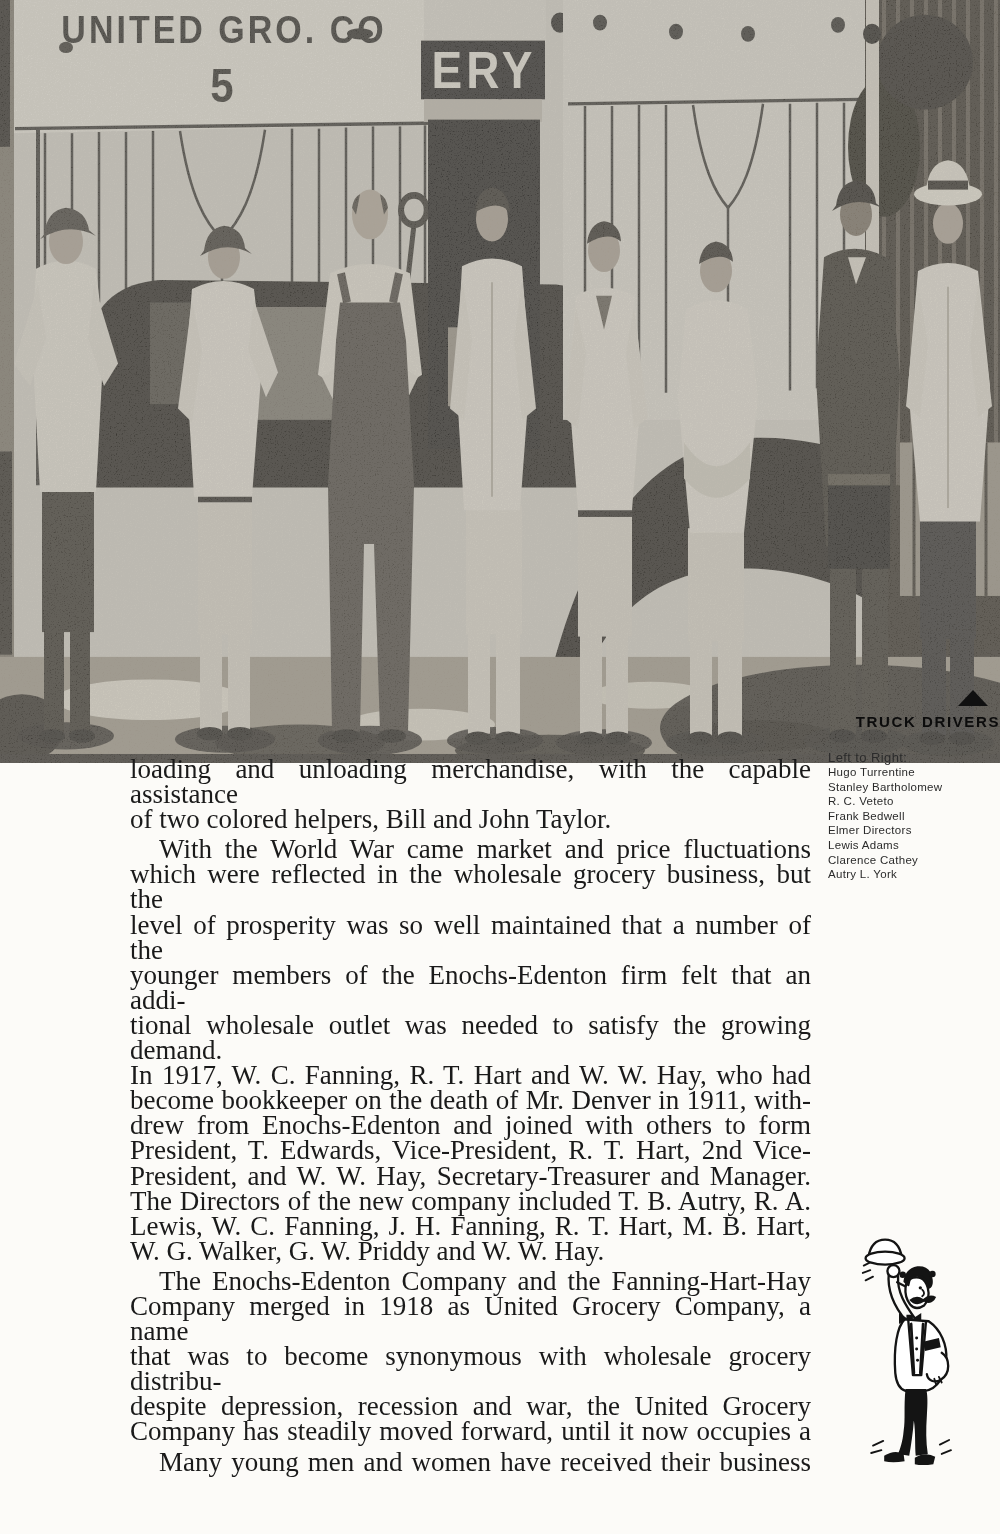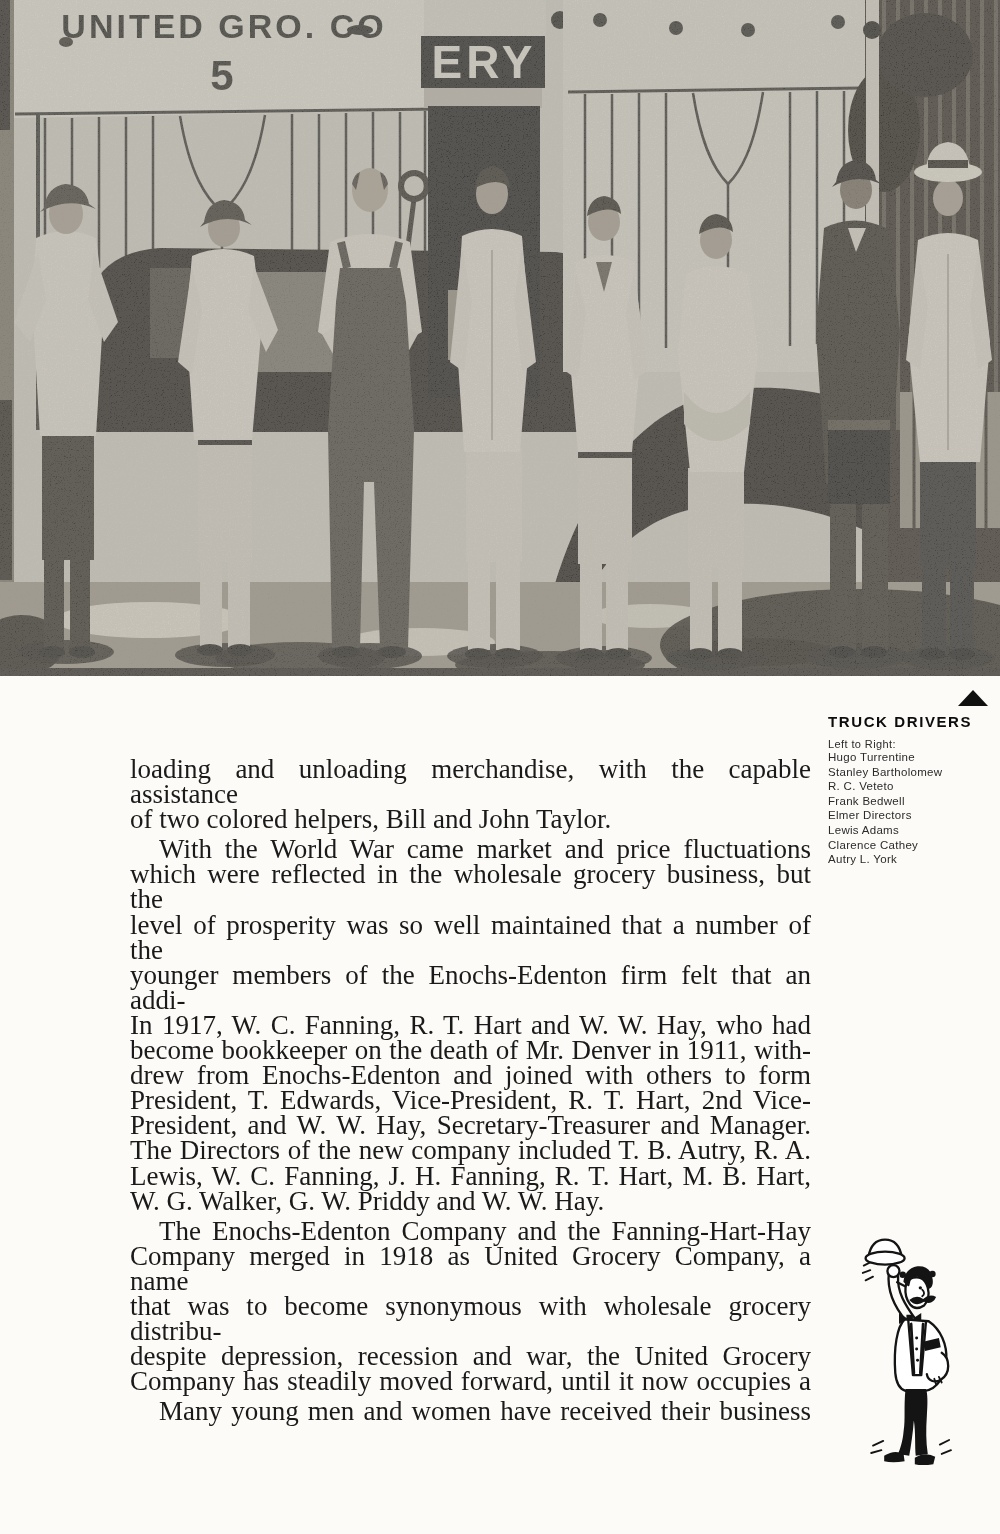--- a/index.html
+++ b/index.html
@@ -1,30 +1,30 @@
 <!DOCTYPE html>
 <html><head>
 <meta charset="utf-8">
 <style>
   html,body{margin:0;padding:0;}
   body{width:1000px;height:1534px;background:#ffffff;}
   .page{position:relative;width:1000px;height:1534px;background:#fcfbf8;overflow:hidden;
         font-family:"Liberation Serif",serif;}
 
   
-  .photo{position:absolute;left:0;top:0;width:1000px;height:676px;background:#c8c5bc;}
+  .photo{position:absolute;left:0;top:0;width:1000px;height:763px;background:#c8c5bc;}
   .photo svg{display:block;width:100%;height:100%;}
 
   
   .caption{position:absolute;left:828px;top:688px;width:172px;
            font-family:"Liberation Sans",sans-serif;}
   .tri{width:0;height:0;border-left:15px solid transparent;border-right:15px solid transparent;
        border-bottom:16px solid #101010;margin:2px 12px 0 auto;}
-  .cap-head{margin-top:7px;font-size:15px;font-weight:bold;letter-spacing:1.6px;color:#0c0c0c;white-space:nowrap;}
-  .cap-sub{margin-top:8px;font-size:11px;color:#2b2b2b;letter-spacing:.4px;}
+  .cap-head{margin-top:7px;font-size:15px;font-weight:bold;letter-spacing:1.6px;color:#0c0c0c;white-space:nowrap;text-align:right;}
+  .cap-sub{margin-top:20px;font-size:13px;color:#2b2b2b;letter-spacing:.4px;}
   .cap-names{margin-top:0;font-size:11.5px;line-height:14.6px;color:#2b2b2b;letter-spacing:.3px;}
 
   
   .article{position:absolute;left:130px;top:757px;width:681px;
            font-size:27px;line-height:25.1px;color:#1a1a1a;}
   .para{margin:0 0 5px 0;}
   .line{text-align:justify;text-align-last:justify;}
   .line.last-left{text-align-last:left;}
   .line.indent{text-indent:29px;}
 
@@ -299,20 +299,21 @@
   <div class="article" id="article">
       <div class="para">
         <div class="line">loading and unloading merchandise, with the capable assistance</div>
         <div class="line last-left">of two colored helpers, Bill and John Taylor.</div>
       </div>
       <div class="para">
         <div class="line indent">With the World War came market and price fluctuations</div>
         <div class="line">which were reflected in the wholesale grocery business, but the</div>
         <div class="line">level of prosperity was so well maintained that a number of the</div>
         <div class="line">younger members of the Enochs-Edenton firm felt that an addi-</div>
+        <div class="line">tional wholesale outlet was needed to satisfy the growing demand.</div>
         <div class="line">In 1917, W. C. Fanning, R. T. Hart and W. W. Hay, who had</div>
         <div class="line">become bookkeeper on the death of Mr. Denver in 1911, with-</div>
         <div class="line">drew from Enochs-Edenton and joined with others to form</div>
         <div class="line">President, T. Edwards, Vice-President, R. T. Hart, 2nd Vice-</div>
         <div class="line">President, and W. W. Hay, Secretary-Treasurer and Manager.</div>
         <div class="line">The Directors of the new company included T. B. Autry, R. A.</div>
         <div class="line">Lewis, W. C. Fanning, J. H. Fanning, R. T. Hart, M. B. Hart,</div>
         <div class="line last-left">W. G. Walker, G. W. Priddy and W. W. Hay.</div>
       </div>
       <div class="para">

